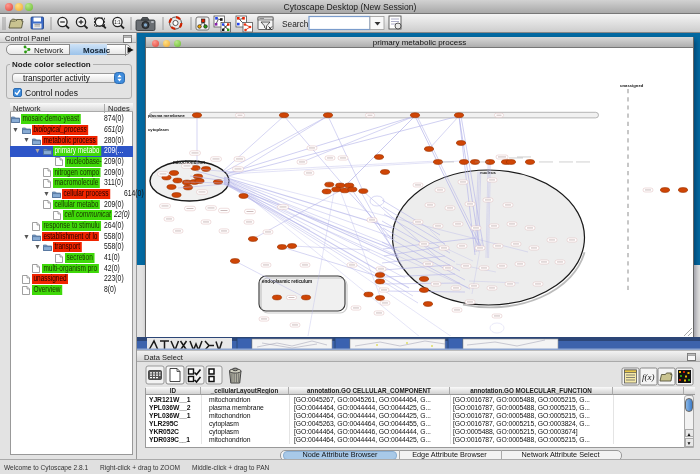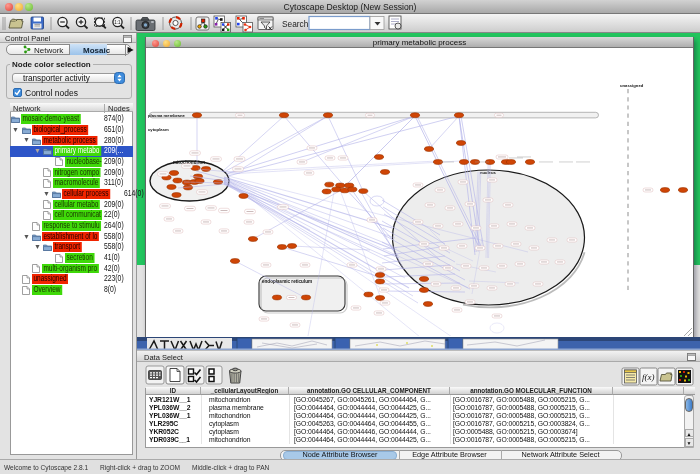--- a/index.html
+++ b/index.html
@@ -1,21 +1,21 @@
 <!DOCTYPE html>
 <html><head><meta charset="utf-8"><style>
 * {margin:0;padding:0;box-sizing:border-box}
 body {width:700px;height:474px;position:relative;font-family:"Liberation Sans",sans-serif;background:#e3e3e3;overflow:hidden}
 .abs {position:absolute}
 #titlebar {left:0;top:0;width:700px;height:14px;background:linear-gradient(#d2d2d2,#a8a8a8);border-bottom:1px solid #777}
 .tl {position:absolute;top:3px;width:8px;height:8px;border-radius:50%}
 #toolbar {left:0;top:14px;width:700px;height:19px;background:linear-gradient(#f4f4f4,#cdcdcd);border-bottom:1px solid #888}
 #cpanel {left:0;top:33px;width:137px;height:426px;background:#e3e3e3;border-right:1px solid #999}
 #cphead {position:absolute;left:0;top:0;width:136px;height:10px;background:linear-gradient(#f2f2f2,#d4d4d4);border-bottom:1px solid #aaa;font-size:7.5px;color:#222;padding:1px 0 0 5px}
-#desktop {left:137px;top:33px;width:563px;height:232px;background:#22c55e}
+#desktop {left:137px;top:33px;width:563px;height:232px;background:#0369a1}
 #mainwin {position:absolute;left:8px;top:4px;width:549px;height:301px;background:#fff;border:1px solid #666;border-top:none;box-shadow:2px 3px 5px rgba(0,0,30,0.35)}
 #mwtitle {position:absolute;left:0;top:0;width:547px;height:11px;background:linear-gradient(#d8d8d8,#aeaeae);border-bottom:1px solid #777;text-align:center;font-size:8px;color:#111;line-height:11px}
 #mwcanvas {position:absolute;left:0;top:11px;width:547px;height:288px;overflow:hidden;background:#fff}
 #datapanel {left:137px;top:350px;width:563px;height:109px;background:#e3e3e3}
 #dphead {position:absolute;left:0;top:0;width:563px;height:12px;background:linear-gradient(#f2f2f2,#d4d4d4);border-bottom:1px solid #aaa;border-top:1px solid #bbb;font-size:7.5px;color:#222;padding:1.5px 0 0 7px}
 .th {position:absolute;top:387px;height:8px;background:linear-gradient(#fafafa,#d2d2d2);border-right:1px solid #aaa;border-bottom:1px solid #999;font-size:6.3px;font-weight:bold;color:#222;text-align:center;line-height:8px;overflow:hidden}
 .trow {position:absolute;left:146px;width:539px;height:8px;font-size:6.8px;line-height:8px;letter-spacing:-0.1px;color:#111;white-space:nowrap}
 .trow span {position:absolute;overflow:hidden}
 .c0 {left:3px;width:50px;font-weight:bold;font-size:6.8px}
 .c1 {left:63px;width:83px}
@@ -537,21 +537,21 @@
 </div>
 <div class="abs" style="left:0;top:0;width:137px;height:474px;pointer-events:none">
 <div style="position:absolute;left:10px;top:114.0px;width:123px;height:10.68px;">
       <svg style="position:absolute;left:1px;top:1.2px" width="9" height="8">
         <path d="M0.5 2 h3 l1 1 h4 v4.5 h-8 z" fill="#7b9ec7" stroke="#4a6a94" stroke-width="0.7"></path>
         <path d="M0.5 3.6 h8 v3.9 h-8 z" fill="#89acd4" stroke="#4a6a94" stroke-width="0.7"></path>
       </svg>
       <div style="position:absolute;left:11px;top:0.2px;height:9.7px;max-width:112px;overflow:hidden;background:#3fd909;color:#1a3300;font-size:9px;line-height:9.7px;padding:0 2px;white-space:nowrap;transform:scale(0.72,1);transform-origin:0 50%">mosaic-demo-yeast</div>
       <div style="position:absolute;left:93.5px;top:0.2px;color:#111;font-size:8.5px;transform:scale(0.8,1);transform-origin:0 50%;line-height:9.7px;white-space:nowrap">874(0)</div>
     </div>
-    <div style="position:absolute;left:10px;top:124.7px;width:123px;height:10.68px;">
+    <div style="position:absolute;left:10px;top:124.7px;width:123px;height:10.68px;font-style:italic;">
       <span style="position:absolute;left:2px;top:1px;color:#555;font-size:7px">▼</span>
       <svg style="position:absolute;left:11.5px;top:1.2px" width="9" height="8">
         <path d="M0.5 2 h3 l1 1 h4 v4.5 h-8 z" fill="#7b9ec7" stroke="#4a6a94" stroke-width="0.7"></path>
         <path d="M0.5 3.6 h8 v3.9 h-8 z" fill="#89acd4" stroke="#4a6a94" stroke-width="0.7"></path>
       </svg>
       <div style="position:absolute;left:21.5px;top:0.2px;height:9.7px;max-width:98px;overflow:hidden;background:#f02400;color:#220000;font-size:9px;line-height:9.7px;padding:0 2px;white-space:nowrap;transform:scale(0.72,1);transform-origin:0 50%">biological_process</div>
       <div style="position:absolute;left:93.5px;top:0.2px;color:#111;font-size:8.5px;transform:scale(0.8,1);transform-origin:0 50%;line-height:9.7px;white-space:nowrap">651(0)</div>
     </div>
     <div style="position:absolute;left:10px;top:135.4px;width:123px;height:10.68px;">
       <span style="position:absolute;left:13px;top:1px;color:#555;font-size:7px">▼</span>
@@ -606,21 +606,21 @@
       <div style="position:absolute;left:93.5px;top:0.2px;color:#111;font-size:8.5px;transform:scale(0.8,1);transform-origin:0 50%;line-height:9.7px;white-space:nowrap">614(0)</div>
     </div>
     <div style="position:absolute;left:10px;top:199.4px;width:123px;height:10.68px;">
       <svg style="position:absolute;left:33px;top:0.8px" width="8" height="9">
         <path d="M0.5 0.5 h4.5 l2.5 2.5 v5.5 h-7 z" fill="#fff" stroke="#888" stroke-width="0.8"></path>
         <path d="M5 0.5 v2.5 h2.5" fill="#ddd" stroke="#888" stroke-width="0.7"></path>
       </svg>
       <div style="position:absolute;left:43px;top:0.2px;height:9.7px;max-width:68px;overflow:hidden;background:#3fd909;color:#1a3300;font-size:9px;line-height:9.7px;padding:0 2px;white-space:nowrap;transform:scale(0.72,1);transform-origin:0 50%">cellular metabo</div>
       <div style="position:absolute;left:93.5px;top:0.2px;color:#111;font-size:8.5px;transform:scale(0.8,1);transform-origin:0 50%;line-height:9.7px;white-space:nowrap">209(0)</div>
     </div>
-    <div style="position:absolute;left:10px;top:210.1px;width:145px;height:10.68px;">
+    <div style="position:absolute;left:20px;top:210.1px;width:145px;height:10.68px;font-style:italic;">
       <svg style="position:absolute;left:33px;top:0.8px" width="8" height="9">
         <path d="M0.5 0.5 h4.5 l2.5 2.5 v5.5 h-7 z" fill="#fff" stroke="#888" stroke-width="0.8"></path>
         <path d="M5 0.5 v2.5 h2.5" fill="#ddd" stroke="#888" stroke-width="0.7"></path>
       </svg>
       <div style="position:absolute;left:43px;top:0.2px;height:9.7px;max-width:68px;overflow:hidden;background:#3fd909;color:#1a3300;font-size:9px;line-height:9.7px;padding:0 2px;white-space:nowrap;transform:scale(0.72,1);transform-origin:0 50%">cell communicat</div>
       <div style="position:absolute;left:93.5px;top:0.2px;color:#111;font-size:8.5px;transform:scale(0.8,1);transform-origin:0 50%;line-height:9.7px;white-space:nowrap">22(0)</div>
     </div>
     <div style="position:absolute;left:10px;top:220.8px;width:123px;height:10.68px;">
       <svg style="position:absolute;left:22px;top:0.8px" width="8" height="9">
         <path d="M0.5 0.5 h4.5 l2.5 2.5 v5.5 h-7 z" fill="#fff" stroke="#888" stroke-width="0.8"></path>

